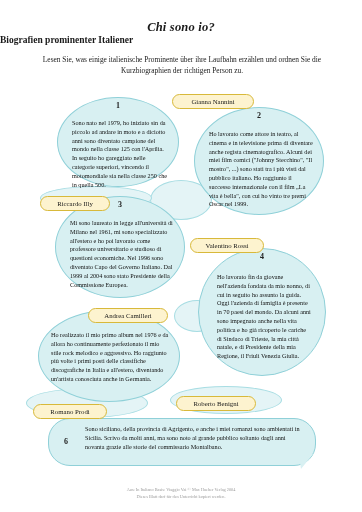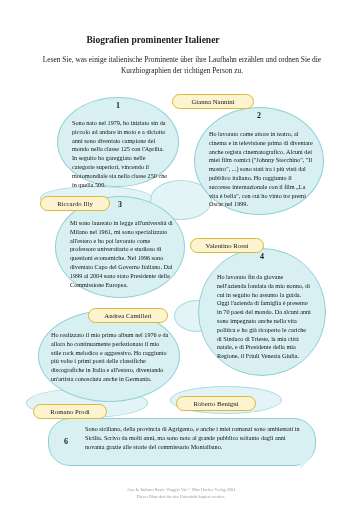--- a/index.html
+++ b/index.html
@@ -31,21 +31,21 @@
     font-style: italic;
     font-weight: bold;
     font-size: 12.5px;
     letter-spacing: 0.2px;
   }
   .subtitle {
     position: absolute;
     top: 35px;
     left: 0;
     width: 306px;
-    text-align: center;
+    text-align: left;
     font-weight: bold;
     font-size: 9.5px;
   }
   .intro {
     position: absolute;
     top: 55px;
     left: 27px;
     width: 310px;
     font-size: 7.4px;
     line-height: 1.45;
@@ -203,20 +203,21 @@
     font-size: 4.3px;
     line-height: 1.5;
     color: #9a9a9a;
   }
 </style>
 </head>
 <body>
 
 <div class="page">
 
+  <div class="title">Chi sono io?</div>
   <div class="subtitle">Biografien prominenter Italiener</div>
   <div class="intro">Lesen Sie, was einige italienische Prominente über ihre Laufbahn erzählen und ordnen Sie die Kurzbiographien der richtigen Person zu.</div>
 
   <div class="deco" style="left:150px; top:180px; width:60px; height:38px;"></div>
   <div class="deco" style="left:174px; top:300px; width:44px; height:30px;"></div>
   <div class="deco" style="left:26px; top:388px; width:120px; height:28px;"></div>
   <div class="deco" style="left:170px; top:386px; width:110px; height:26px;"></div>
   <div class="deco" style="left:40px; top:186px; width:110px; height:22px;"></div>
 
   <div class="bubble" id="bubble-1">

